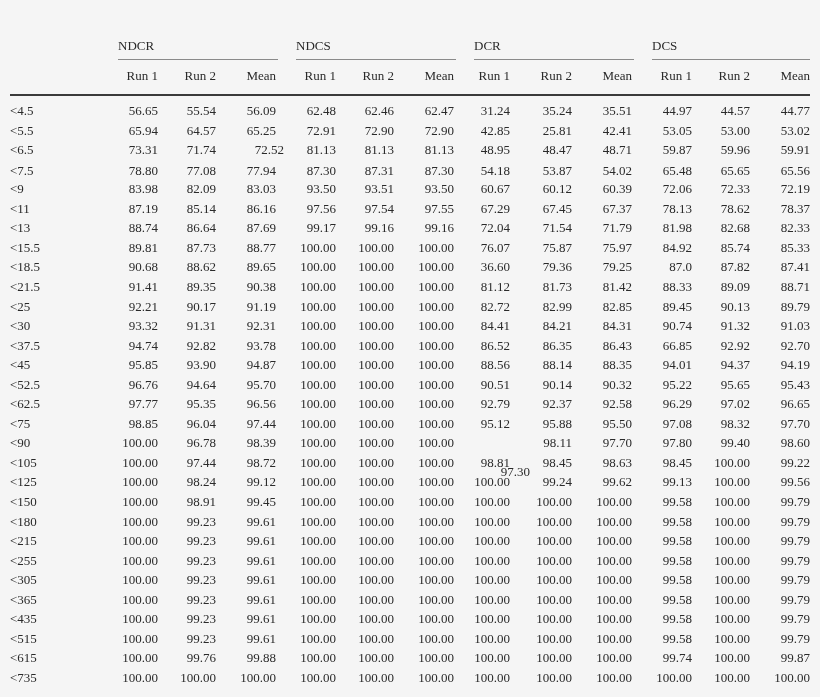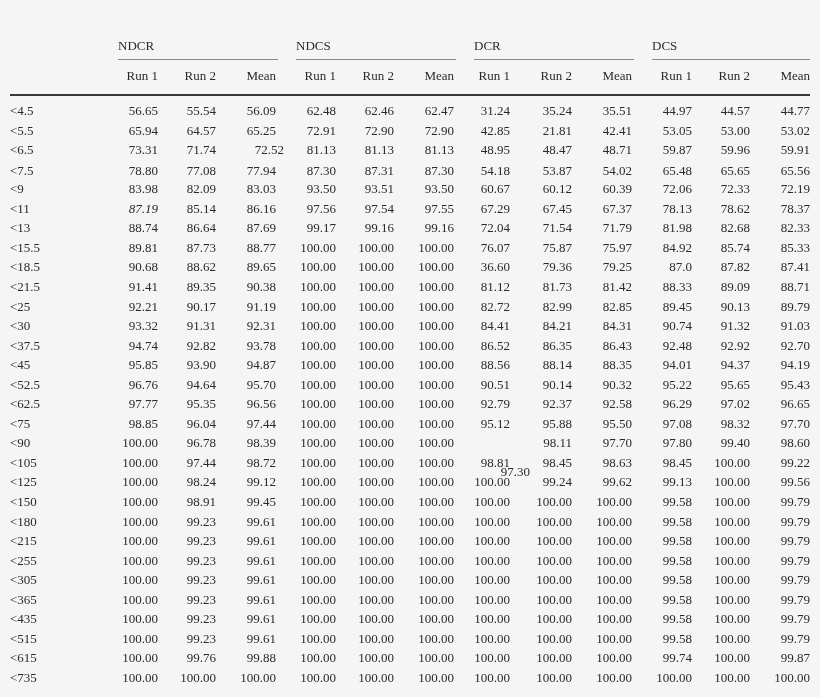--- a/index.html
+++ b/index.html
@@ -59,21 +59,21 @@
     </div>
     <div class="row" style="top: 122.55px;">
       <span class="lbl">&lt;5.5</span>
       <span class="c" style="left: 98px;">65.94</span>
       <span class="c" style="left: 156px;">64.57</span>
       <span class="c" style="left: 216px;">65.25</span>
       <span class="c" style="left: 276px;">72.91</span>
       <span class="c" style="left: 334px;">72.90</span>
       <span class="c" style="left: 394px;">72.90</span>
       <span class="c" style="left: 450px;">42.85</span>
-      <span class="c" style="left: 512px;">21.81</span>
+      <span class="c" style="left: 512px;">25.81</span>
       <span class="c" style="left: 572px;">42.41</span>
       <span class="c" style="left: 632px;">53.05</span>
       <span class="c" style="left: 690px;">53.00</span>
       <span class="c" style="left: 750px;">53.02</span>
     </div>
     <div class="row" style="top: 142.1px;">
       <span class="lbl">&lt;6.5</span>
       <span class="c" style="left: 98px;">73.31</span>
       <span class="c" style="left: 156px;">71.74</span>
       <span class="c" style="left: 224px;">72.52</span>
@@ -112,21 +112,21 @@
       <span class="c" style="left: 394px;">93.50</span>
       <span class="c" style="left: 450px;">60.67</span>
       <span class="c" style="left: 512px;">60.12</span>
       <span class="c" style="left: 572px;">60.39</span>
       <span class="c" style="left: 632px;">72.06</span>
       <span class="c" style="left: 690px;">72.33</span>
       <span class="c" style="left: 750px;">72.19</span>
     </div>
     <div class="row" style="top: 200.75px;">
       <span class="lbl">&lt;11</span>
-      <span class="c" style="left: 98px; font-style: italic;">87.19</span>
+      <span class="c" style="left: 98px;">87.19</span>
       <span class="c" style="left: 156px;">85.14</span>
       <span class="c" style="left: 216px;">86.16</span>
       <span class="c" style="left: 276px;">97.56</span>
       <span class="c" style="left: 334px;">97.54</span>
       <span class="c" style="left: 394px;">97.55</span>
       <span class="c" style="left: 450px;">67.29</span>
       <span class="c" style="left: 512px;">67.45</span>
       <span class="c" style="left: 572px;">67.37</span>
       <span class="c" style="left: 632px;">78.13</span>
       <span class="c" style="left: 690px;">78.62</span>
@@ -226,21 +226,21 @@
       <span class="lbl">&lt;37.5</span>
       <span class="c" style="left: 98px;">94.74</span>
       <span class="c" style="left: 156px;">92.82</span>
       <span class="c" style="left: 216px;">93.78</span>
       <span class="c" style="left: 276px;">100.00</span>
       <span class="c" style="left: 334px;">100.00</span>
       <span class="c" style="left: 394px;">100.00</span>
       <span class="c" style="left: 450px;">86.52</span>
       <span class="c" style="left: 512px;">86.35</span>
       <span class="c" style="left: 572px;">86.43</span>
-      <span class="c" style="left: 632px;">92.48</span>
+      <span class="c" style="left: 632px;">66.85</span>
       <span class="c" style="left: 690px;">92.92</span>
       <span class="c" style="left: 750px;">92.70</span>
     </div>
     <div class="row" style="top: 357.15px;">
       <span class="lbl">&lt;45</span>
       <span class="c" style="left: 98px;">95.85</span>
       <span class="c" style="left: 156px;">93.90</span>
       <span class="c" style="left: 216px;">94.87</span>
       <span class="c" style="left: 276px;">100.00</span>
       <span class="c" style="left: 334px;">100.00</span>

